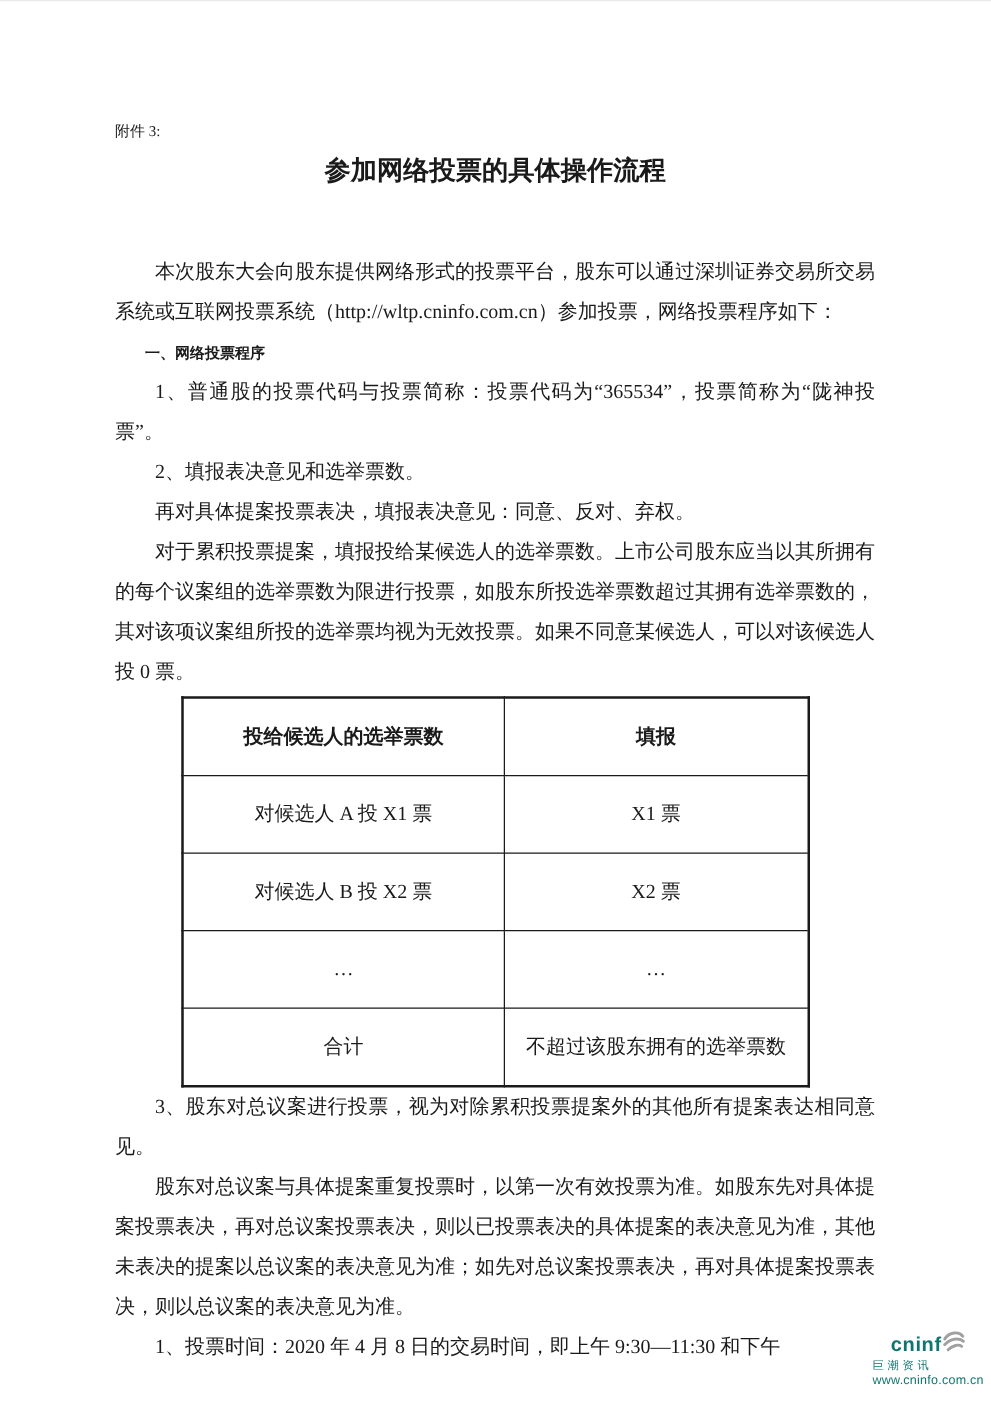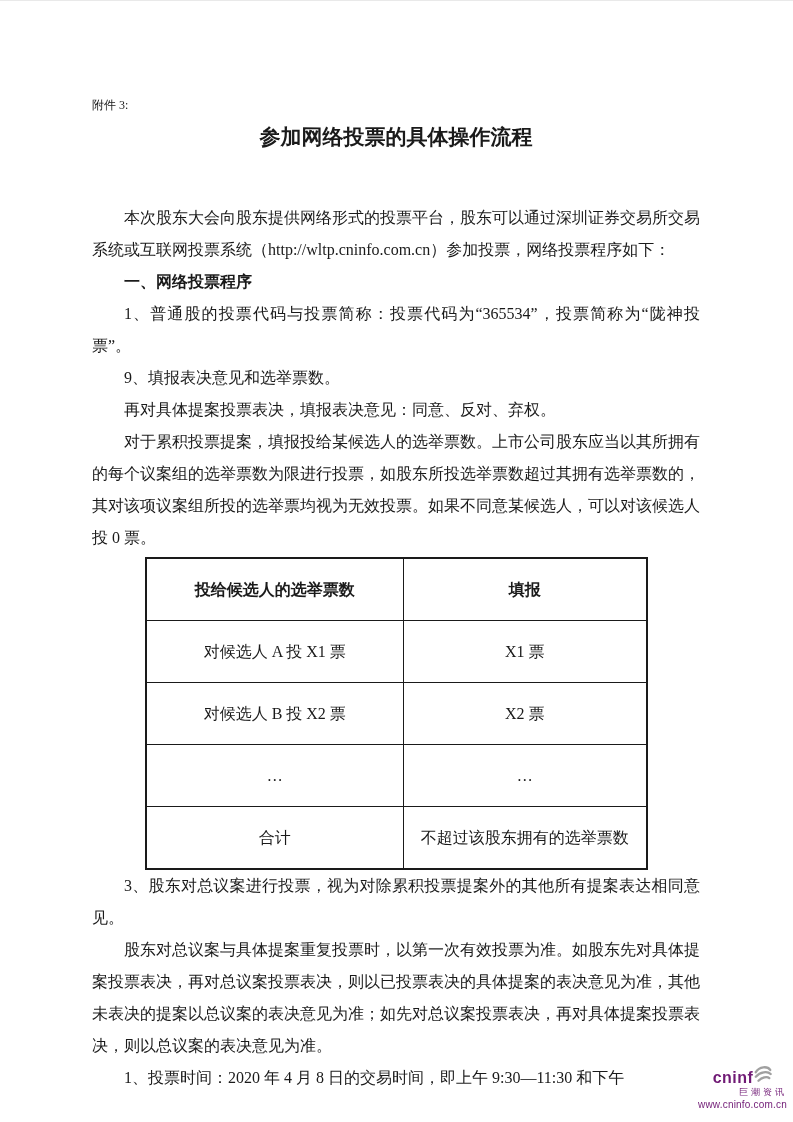--- a/index.html
+++ b/index.html
@@ -36,21 +36,21 @@
     line-height:32px;
     text-align:justify;
     text-justify:inter-character;
     text-indent:2em;
     word-break:break-all;
   }
   p.hd{
     margin:0;
     font-family:"Liberation Sans","DejaVu Sans",sans-serif;
     font-weight:bold;
-    font-size:16px;
+    font-size:12px;
     line-height:32px;
     text-indent:2em;
   }
   .tbl-caption{
     margin:0;
     font-size:16px;
     line-height:26px;
     text-align:center;
   }
   table.vote-table{
@@ -73,22 +73,22 @@
   }
   table.vote-table th{
     font-family:"Liberation Sans","DejaVu Sans",sans-serif;
     font-weight:bold;
   }
   table.vote-table{border:2px solid #1a1a1a;}
   .after-table{margin-top:2px;}
   .footer-logo{
     position:absolute;
     right:6px;bottom:12px;
-    text-align:right;
-    color:#701a75;
+    text-align:left;
+    color:#0f766e;
     line-height:1;
   }
   .footer-logo .row1{
     display:flex;align-items:center;justify-content:center;gap:1px;
   }
   .footer-logo .brand{
     font-family:"Liberation Sans","DejaVu Sans",sans-serif;
     font-weight:bold;
     font-size:16px;
     letter-spacing:0.5px;
@@ -114,21 +114,21 @@
 
   <p class="attach">附件 3:</p>
 
   <h1 class="doc-title">参加网络投票的具体操作流程</h1>
 
   <p class="body-p">本次股东大会向股东提供网络形式的投票平台，股东可以通过深圳证券交易所交易系统或互联网投票系统（http://wltp.cninfo.com.cn）参加投票，网络投票程序如下：</p>
 
   <p class="hd">一、网络投票程序</p>
 
   <p class="body-p">1、普通股的投票代码与投票简称：投票代码为“365534”，投票简称为“陇神投票”。</p>
-  <p class="body-p">9、填报表决意见和选举票数。</p>
+  <p class="body-p">2、填报表决意见和选举票数。</p>
   <p class="body-p">再对具体提案投票表决，填报表决意见：同意、反对、弃权。</p>
   <p class="body-p">对于累积投票提案，填报投给某候选人的选举票数。上市公司股东应当以其所拥有的每个议案组的选举票数为限进行投票，如股东所投选举票数超过其拥有选举票数的，其对该项议案组所投的选举票均视为无效投票。如果不同意某候选人，可以对该候选人投 0 票。</p>
 
 
   <table class="vote-table">
     <colgroup>
         <col class="c1">
         <col class="c2">
       </colgroup>
     <thead>

